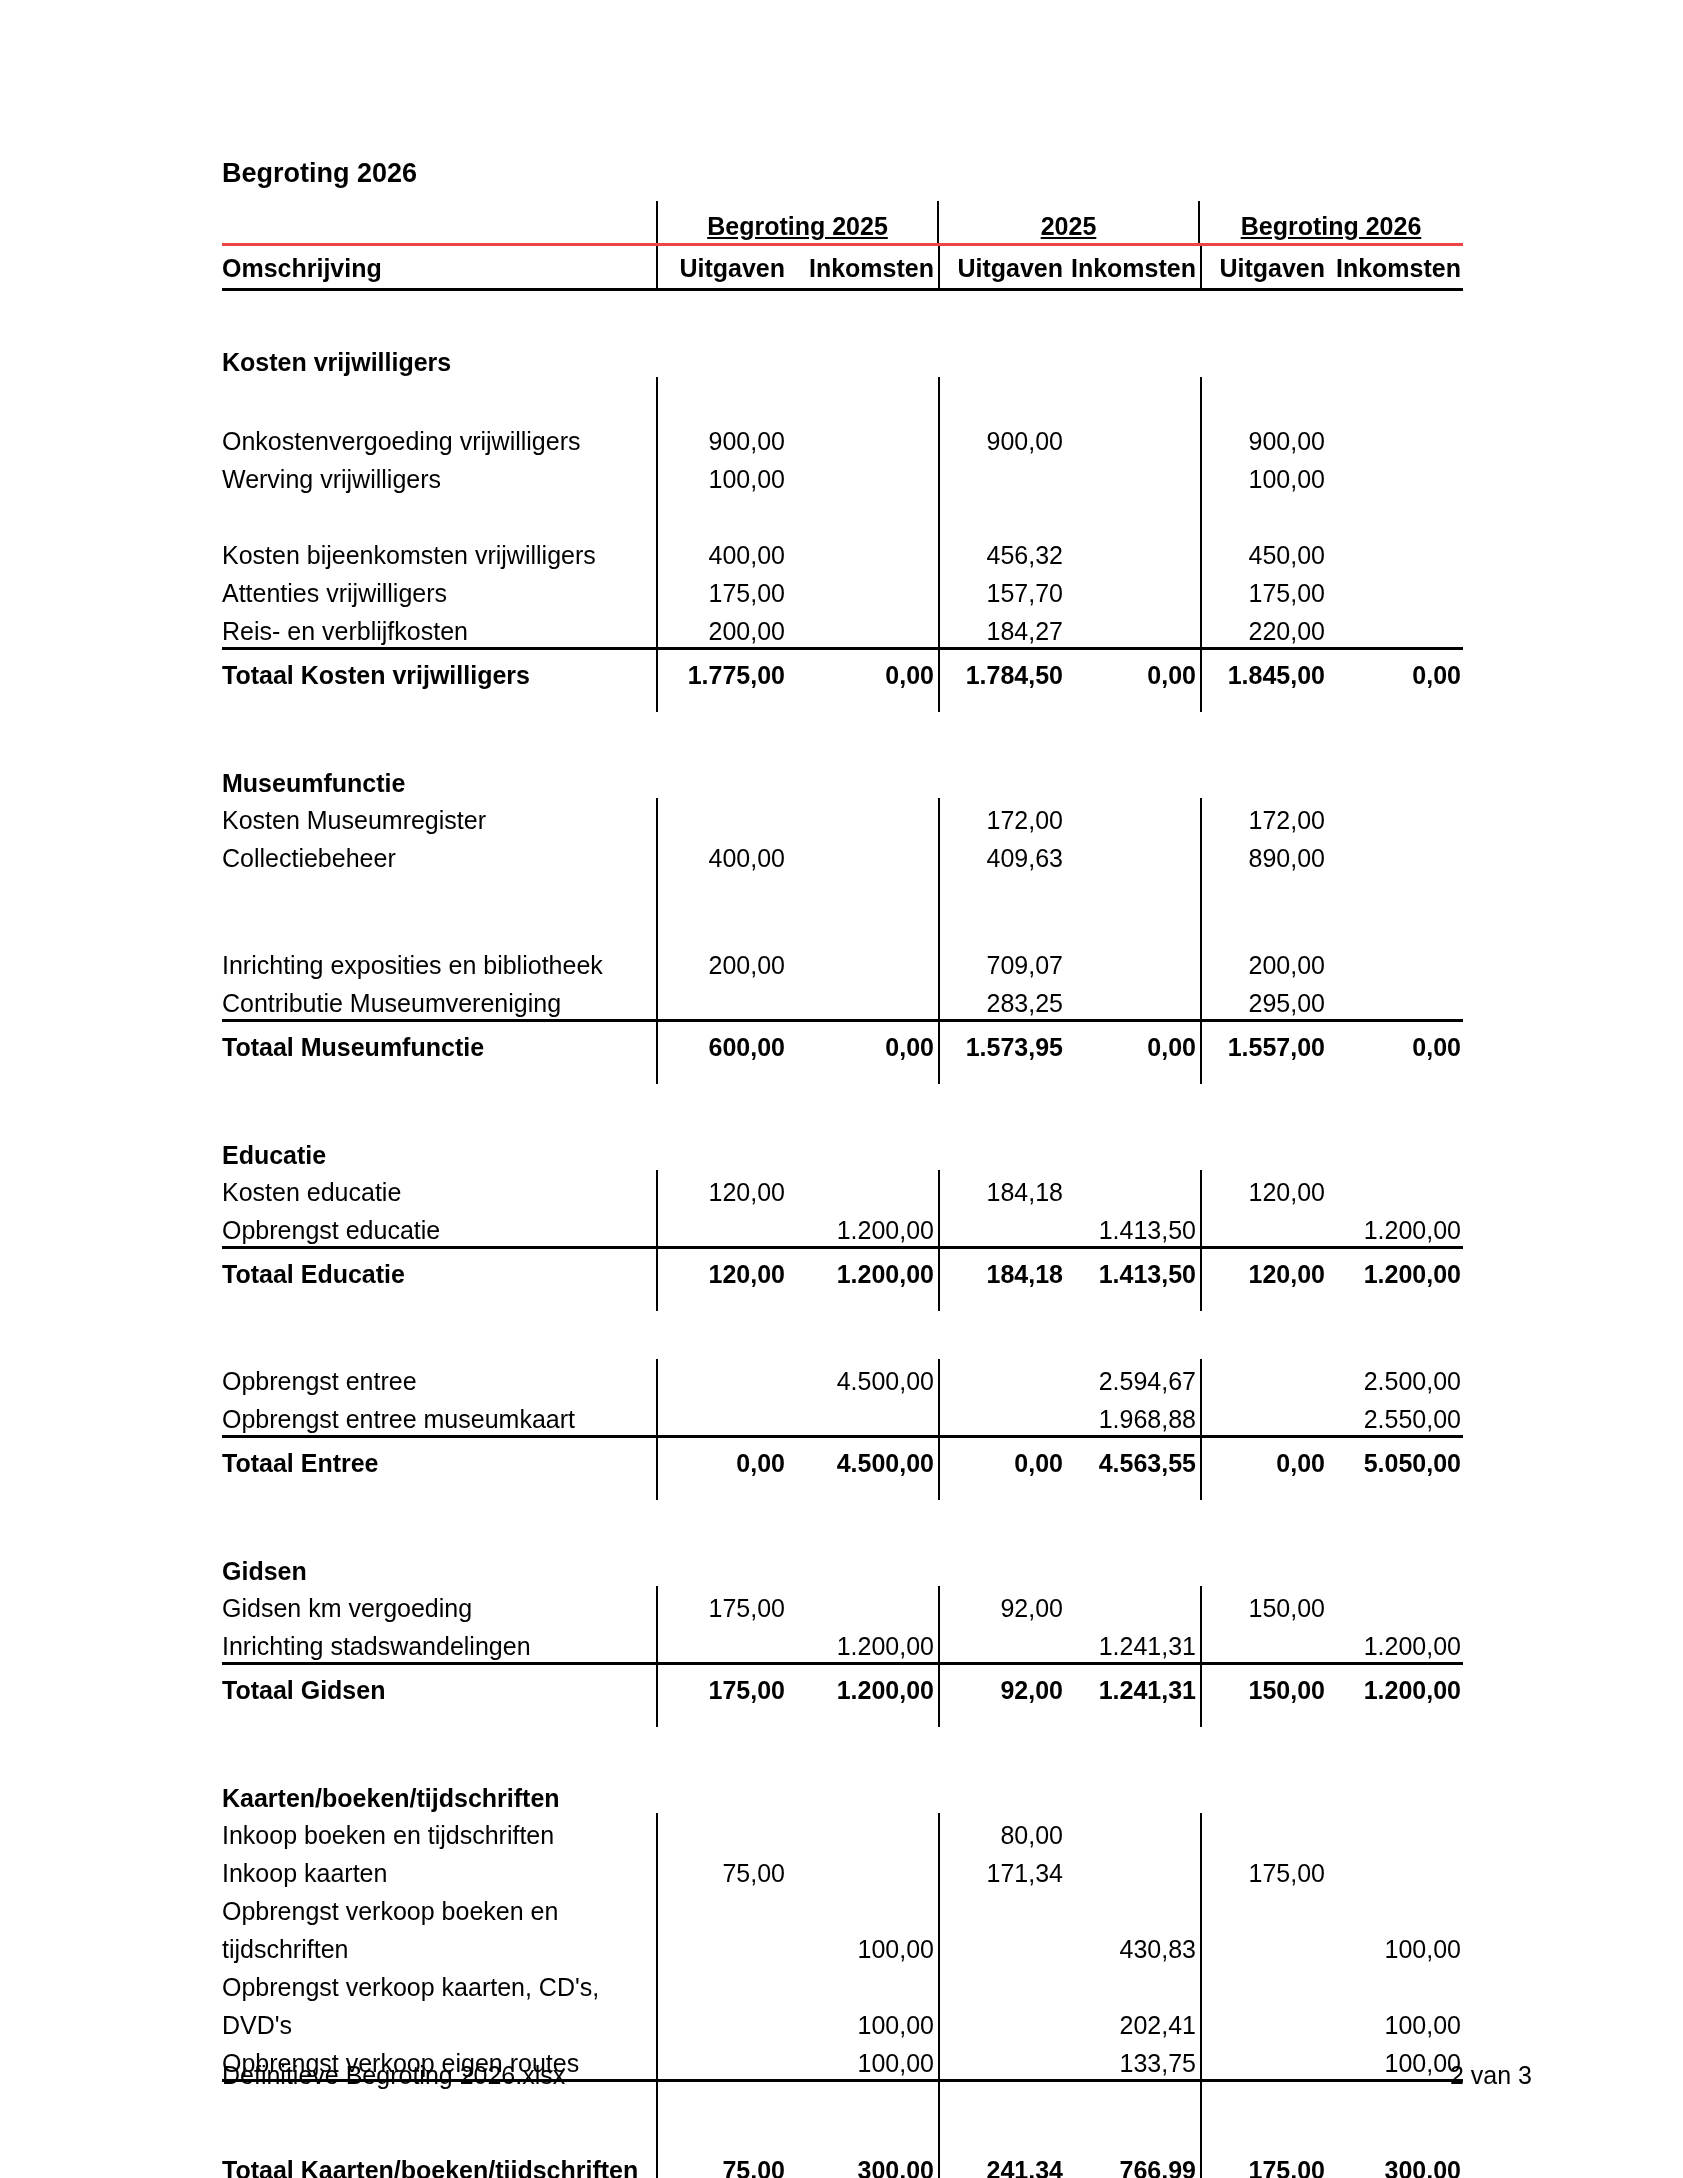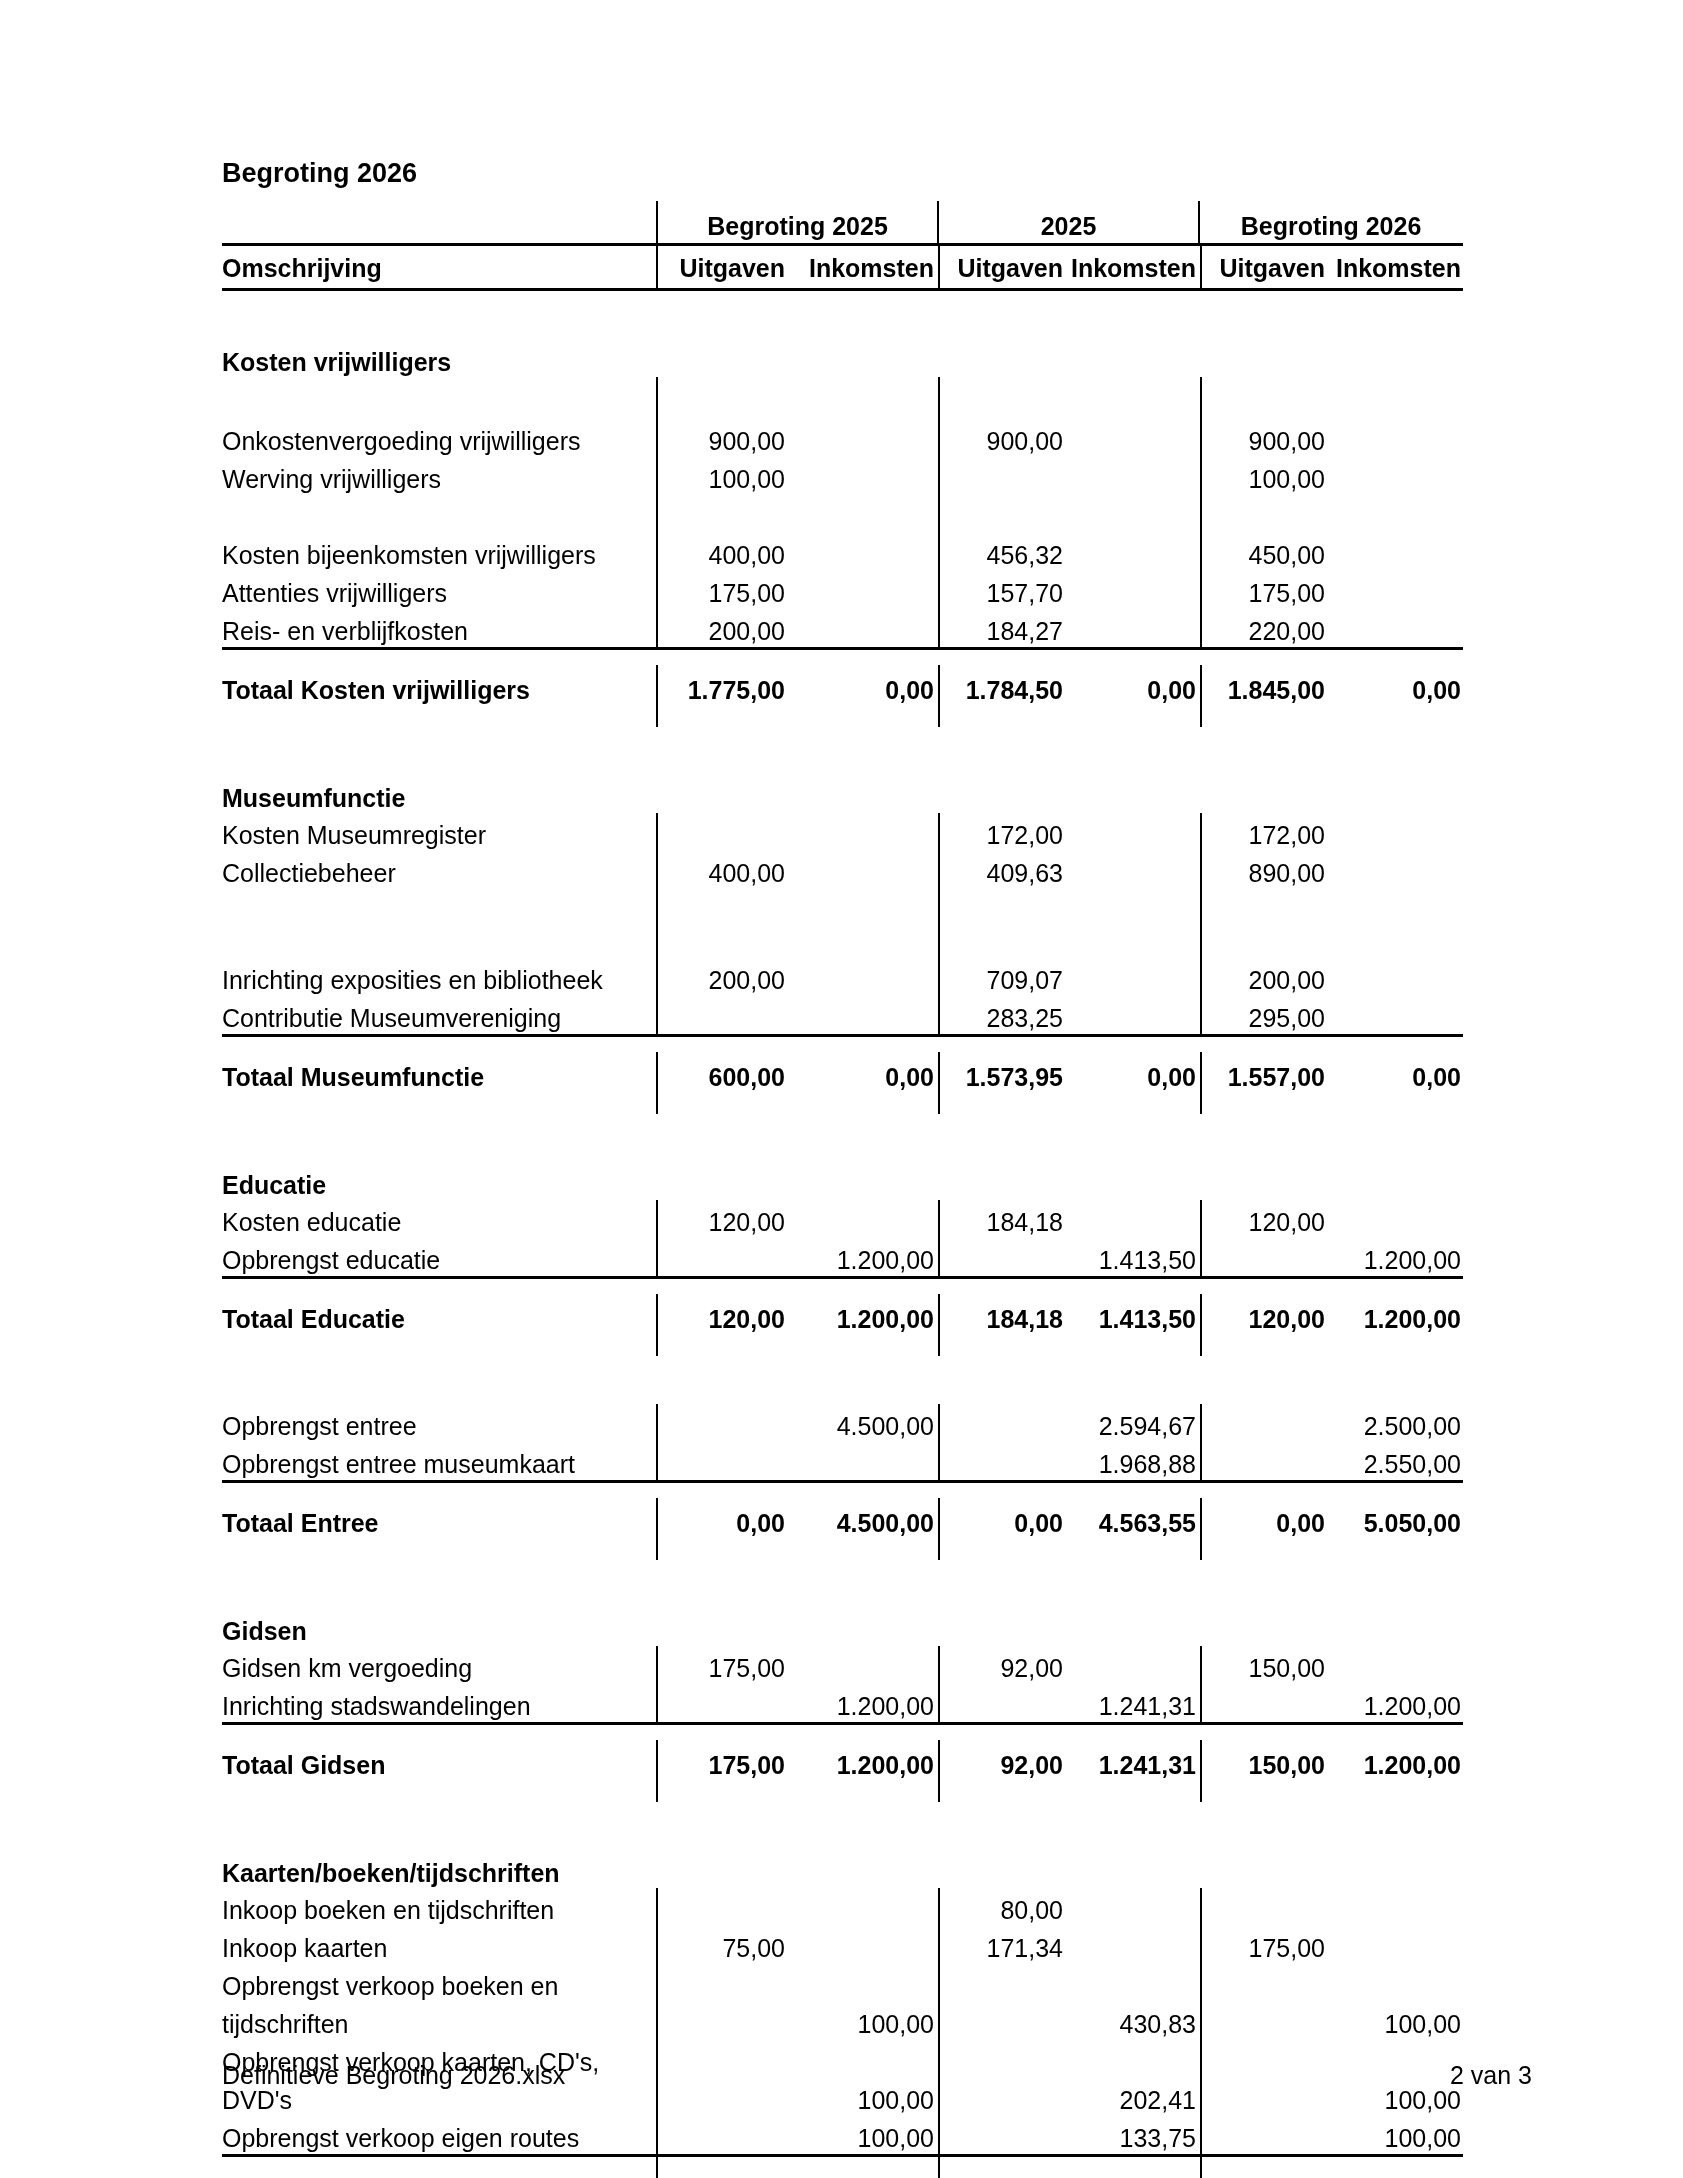--- a/index.html
+++ b/index.html
@@ -14,30 +14,30 @@
   
   .grid-row{display:grid;grid-template-columns:434px 133px 149px 129px 133px 129px 136px;}
   .group-row{display:grid;grid-template-columns:434px 281px 261px 264px;}
 
   .c{height:38px;display:flex;align-items:flex-end;box-sizing:border-box;overflow:visible;}
   .num{justify-content:flex-end;padding-right:4px;font-size:25px;line-height:32px;white-space:nowrap;}
   .lblc{font-size:25px;line-height:32px;white-space:nowrap;}
   .bold{font-weight:bold;}
   .bl{border-left:2px solid #000;}
 
-  .group-row{border-bottom:3px solid #000000;}
+  .group-row{border-bottom:3px solid #ef4444;text-decoration:underline;}
   .group-row .grp{height:42px;display:flex;align-items:flex-end;justify-content:center;
     font-size:25px;font-weight:bold;line-height:34px;box-sizing:border-box;}
   .col-row{border-bottom:3px solid #000;}
   .col-row .c{height:42px;padding-bottom:4px;}
 
   .section{margin-top:48px;}
   .sec-h{font-size:25px;font-weight:bold;height:38px;display:flex;align-items:flex-end;line-height:30px;}
   .rule-top{border-top:3px solid #000;}
-  .total-row .c{height:46px;padding-bottom:5px;margin-top:15px;}
+  .total-row .c{height:46px;padding-bottom:5px;}
   .tail-row .c{height:16px;}
 
   .footer{
     position:absolute;left:222px;top:2061px;width:1310px;
     display:flex;justify-content:space-between;font-size:25px;
   }
 </style>
 </head>
 <body>
 

